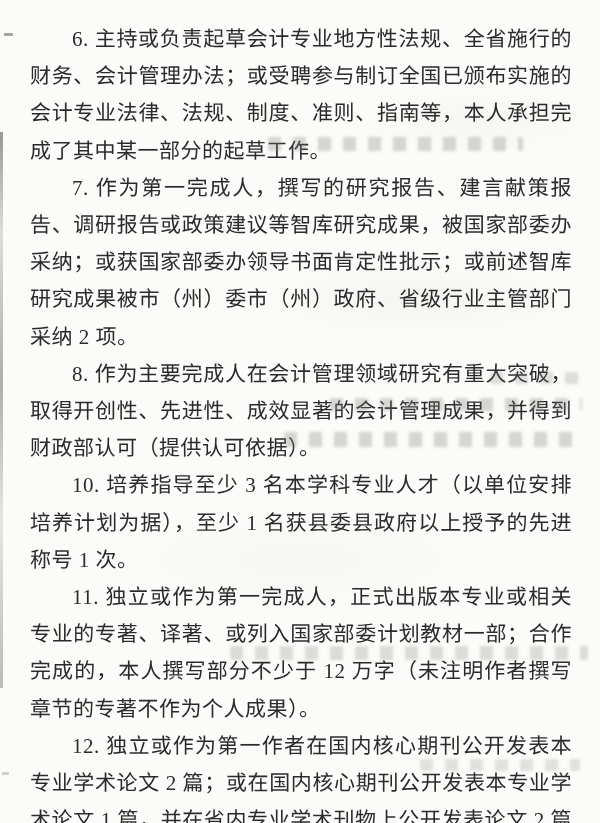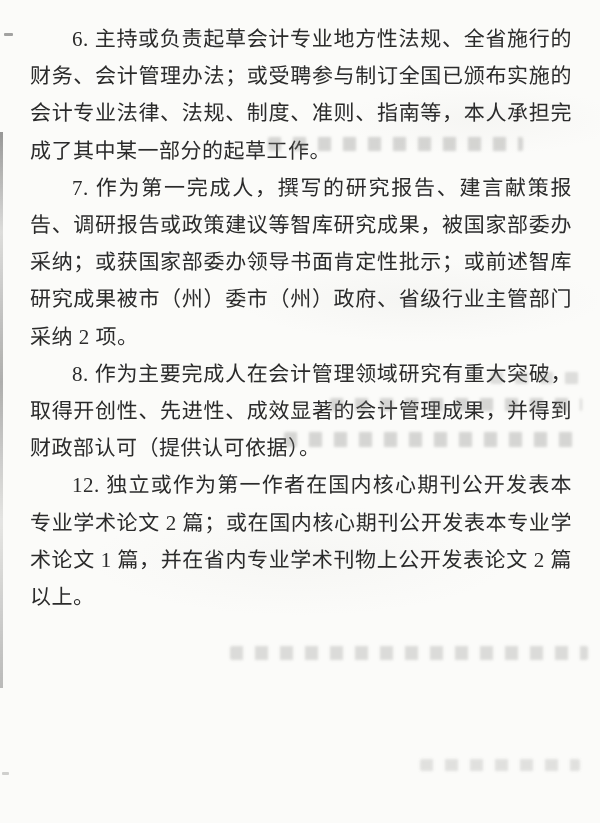--- a/index.html
+++ b/index.html
@@ -80,20 +80,22 @@
   .ghost.g5 { left: 230px; top: 646px; width: 358px; height: 14px; opacity: .85; }
   .ghost.g6 { left: 420px; top: 759px; width: 160px; height: 12px; opacity: .7; }
 </style>
 </head>
 <body>
 
 <div class="page">
   <p class="para">6. 主持或负责起草会计专业地方性法规、全省施行的财务、会计管理办法；或受聘参与制订全国已颁布实施的会计专业法律、法规、制度、准则、指南等，本人承担完成了其中某一部分的起草工作。</p>
   <p class="para">7. 作为第一完成人，撰写的研究报告、建言献策报告、调研报告或政策建议等智库研究成果，被国家部委办采纳；或获国家部委办领导书面肯定性批示；或前述智库研究成果被市（州）委市（州）政府、省级行业主管部门采纳 2 项。</p>
   <p class="para">8. 作为主要完成人在会计管理领域研究有重大突破，取得开创性、先进性、成效显著的会计管理成果，并得到财政部认可（提供认可依据）。</p>
+  <p class="para">10. 培养指导至少 3 名本学科专业人才（以单位安排培养计划为据），至少 1 名获县委县政府以上授予的先进称号 1 次。</p>
+  <p class="para">11. 独立或作为第一完成人，正式出版本专业或相关专业的专著、译著、或列入国家部委计划教材一部；合作完成的，本人撰写部分不少于 12 万字（未注明作者撰写章节的专著不作为个人成果）。</p>
   <p class="para">12. 独立或作为第一作者在国内核心期刊公开发表本专业学术论文 2 篇；或在国内核心期刊公开发表本专业学术论文 1 篇，并在省内专业学术刊物上公开发表论文 2 篇以上。</p>
 
 </div>
 
 <div class="edge-strip"></div>
 <div class="edge-dash d1"></div>
 <div class="edge-dash d2"></div>
 <div class="ghost g1"></div>
 <div class="ghost g2"></div>
 <div class="ghost g3"></div>

